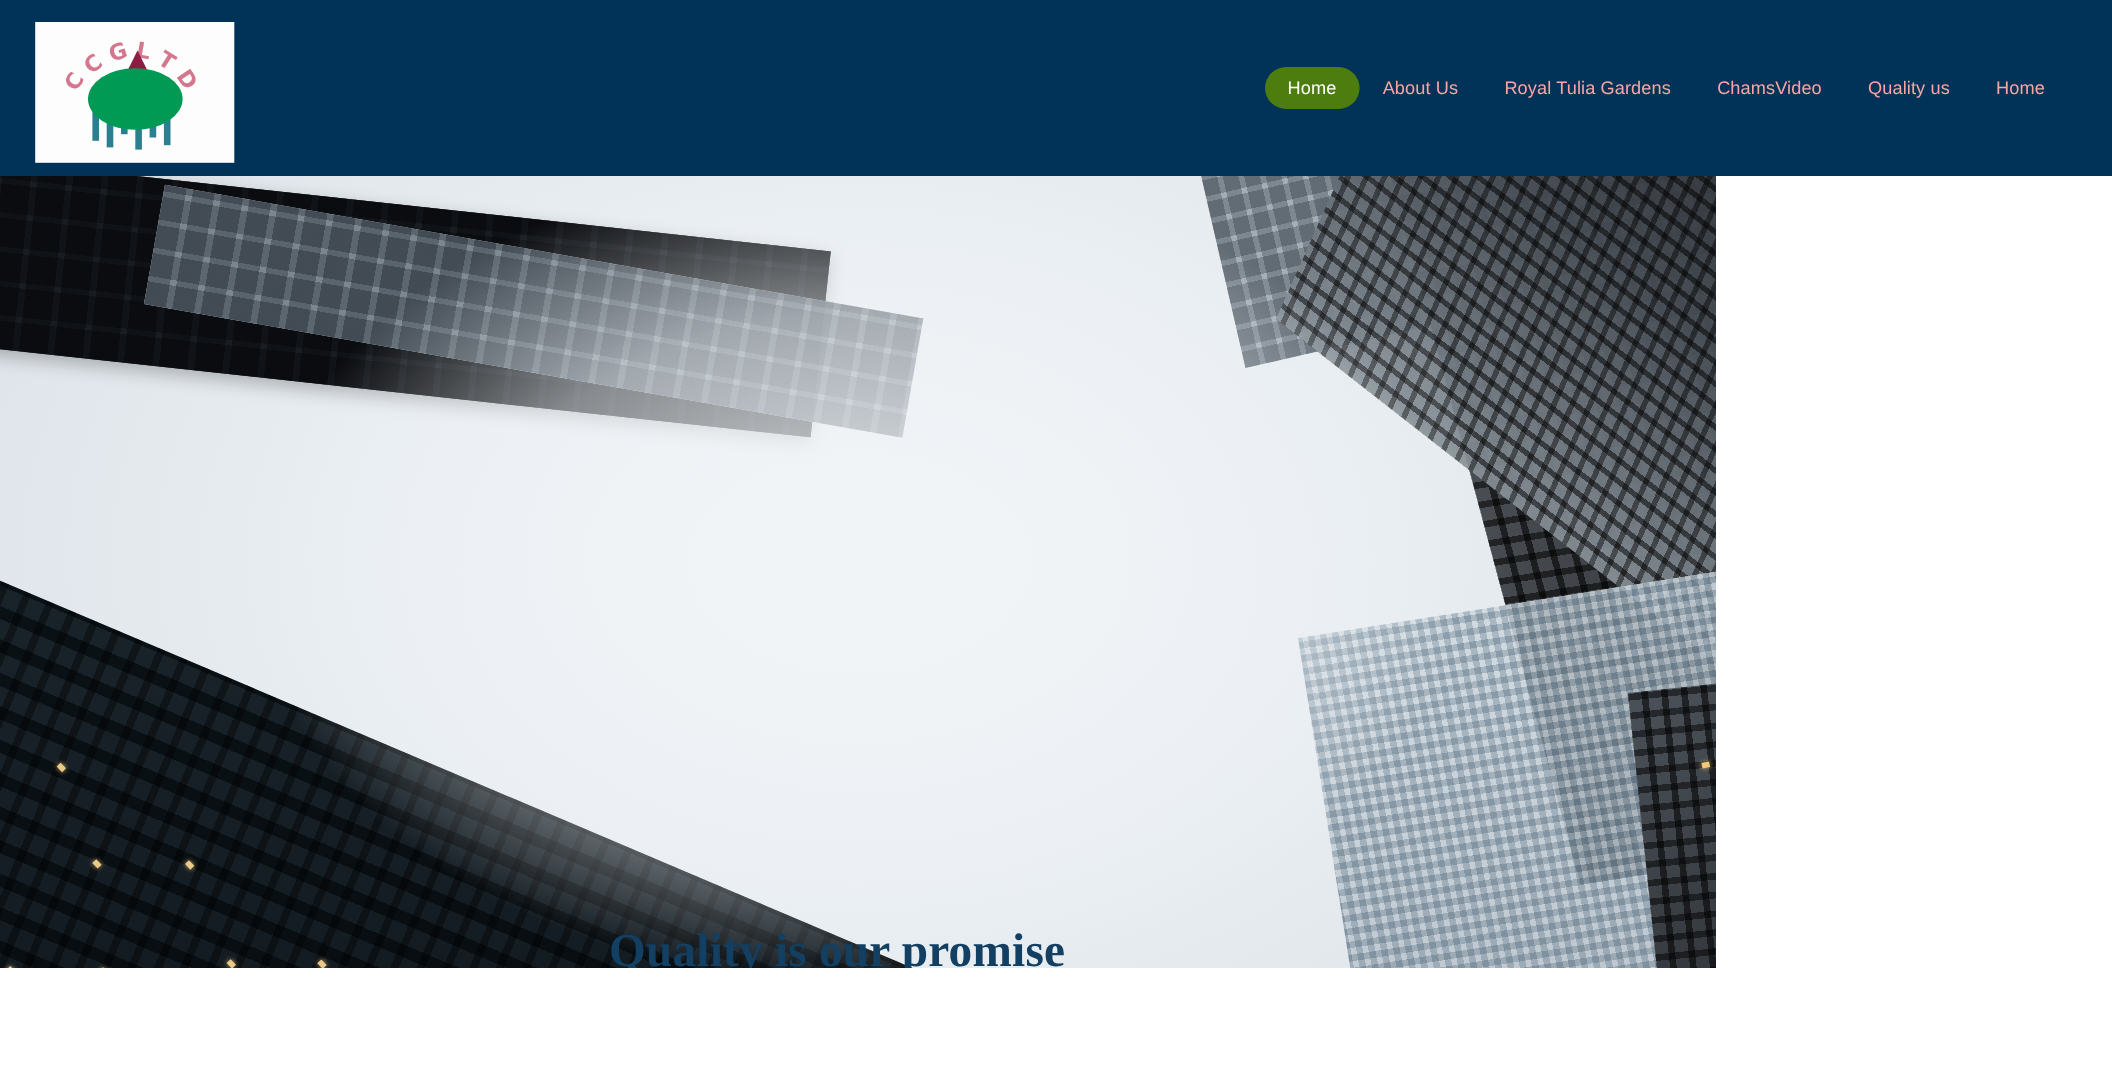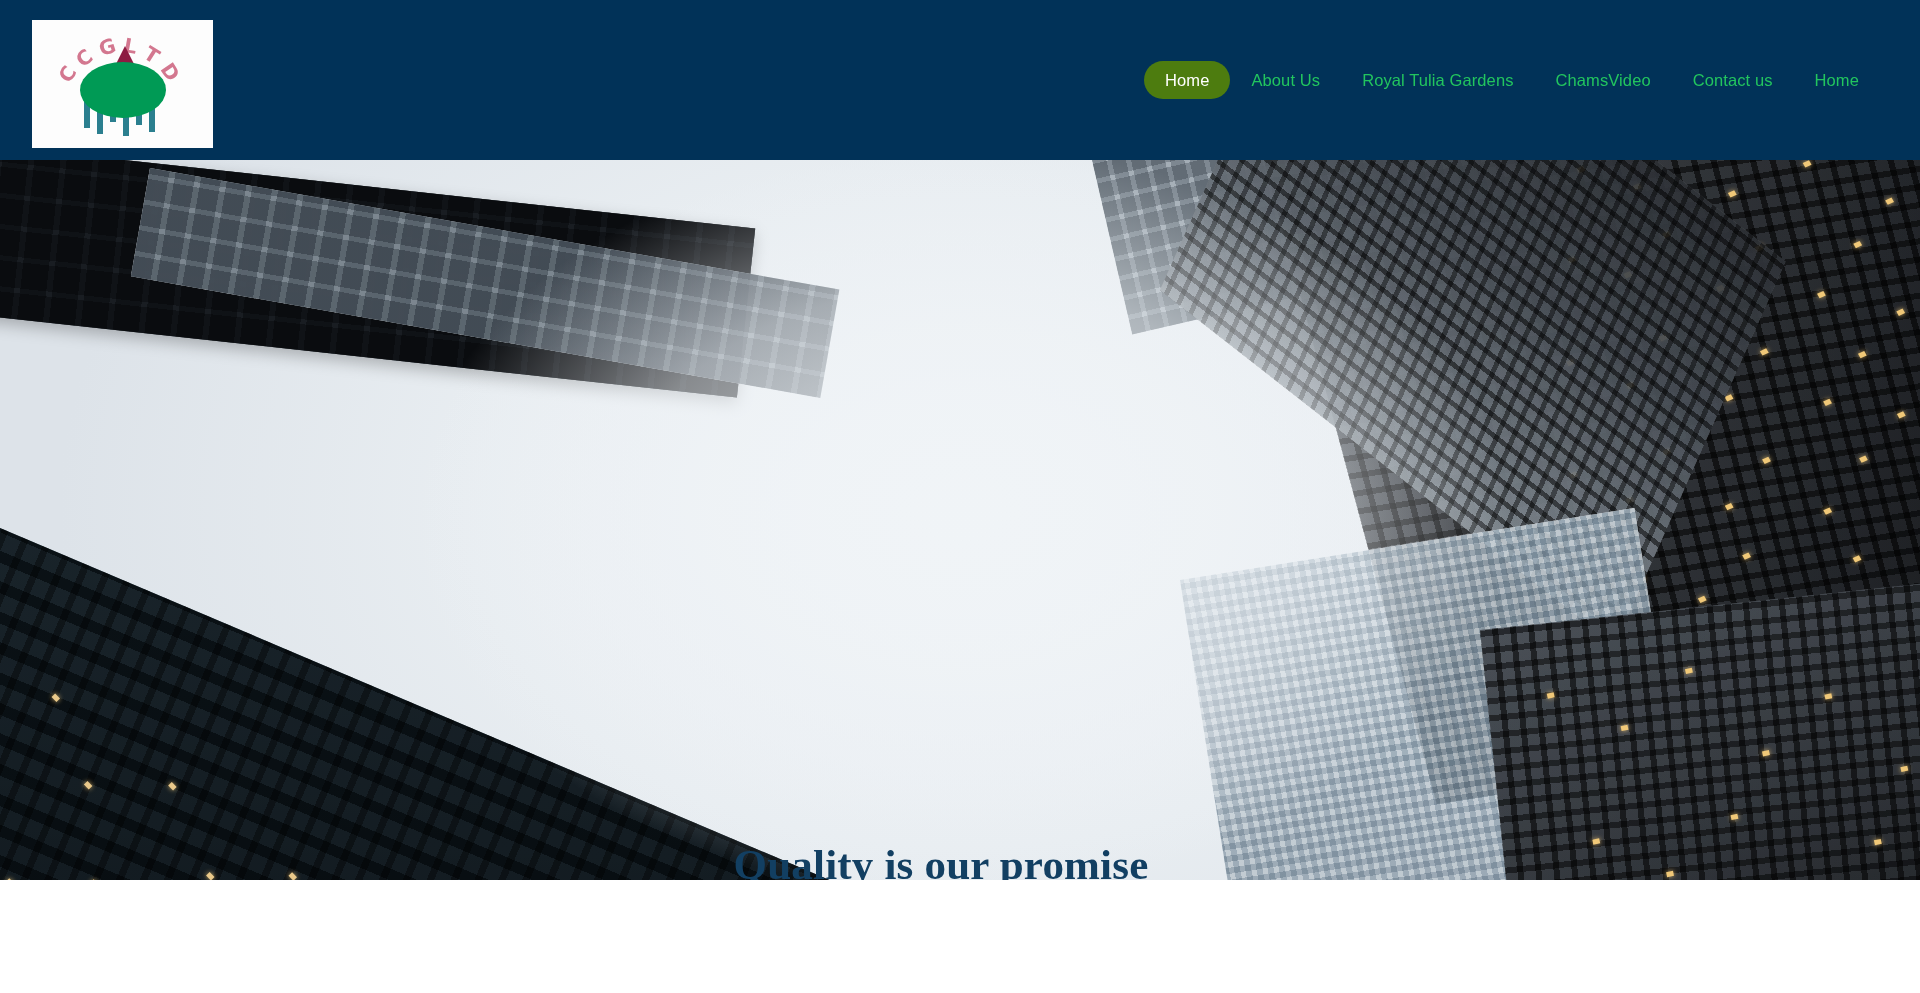--- a/index.html
+++ b/index.html
@@ -91,40 +91,40 @@
   .main-nav {
     position: absolute;
     right: 40px;
     top: 0;
     height: 160px;
     display: flex;
     align-items: center;
     gap: 0px;
   }
   .nav-item {
-    color: #22c55e;
+    color: #fca5a5;
     font-size: 16.5px;
     font-family: "Liberation Sans", sans-serif;
     padding: 10px 21px;
     border-radius: 22px;
     white-space: nowrap;
     cursor: pointer;
     line-height: 1.1;
     letter-spacing: 0.1px;
   }
   .nav-item.is-active {
     background: #4d7c0f;
     color: #ffffff;
   }
 
   
   .hero {
     position: absolute;
     top: 160px; left: 0;
-    width: 1920px;
+    width: 1560px;
     height: 720px;
     overflow: hidden;
     background: #e9edf1;
     z-index: 5;
   }
   .hero-photo { position: absolute; inset: 0; }
   .sky {
     position: absolute; inset: 0;
     background:
       radial-gradient(ellipse 900px 620px at 50% 48%, #f3f6f8 0%, #e8edf1 55%, #dde3e9 100%);
@@ -305,21 +305,21 @@
         <i style="left:65px; height:38px;"></i>
       </div>
     </div>
   </div>
 
   <nav class="main-nav">
     <a class="nav-item is-active">Home</a>
     <a class="nav-item">About Us</a>
     <a class="nav-item">Royal Tulia Gardens</a>
     <a class="nav-item">ChamsVideo</a>
-    <a class="nav-item">Contact us</a>
+    <a class="nav-item">Quality us</a>
     <a class="nav-item">Home</a>
   </nav>
 </header>
 
 <section class="hero">
   <div class="hero-photo">
     <div class="sky"></div>
 
     <div class="bldg bldg-topleft"></div>
     <div class="bldg bldg-topleft2"></div>

